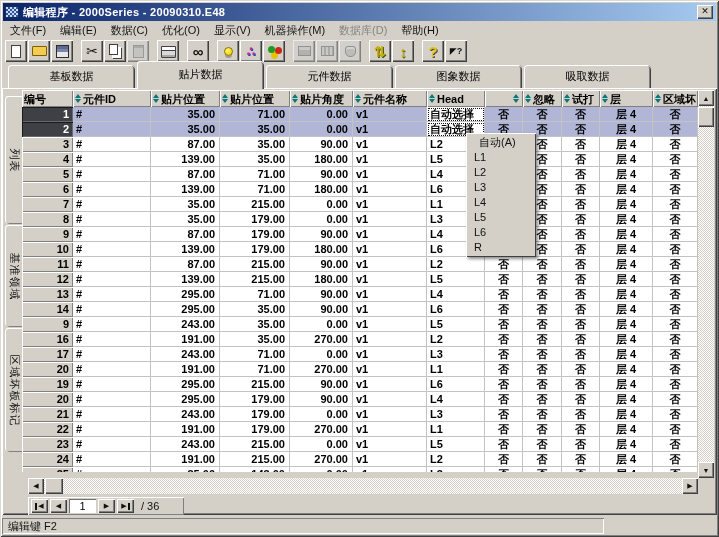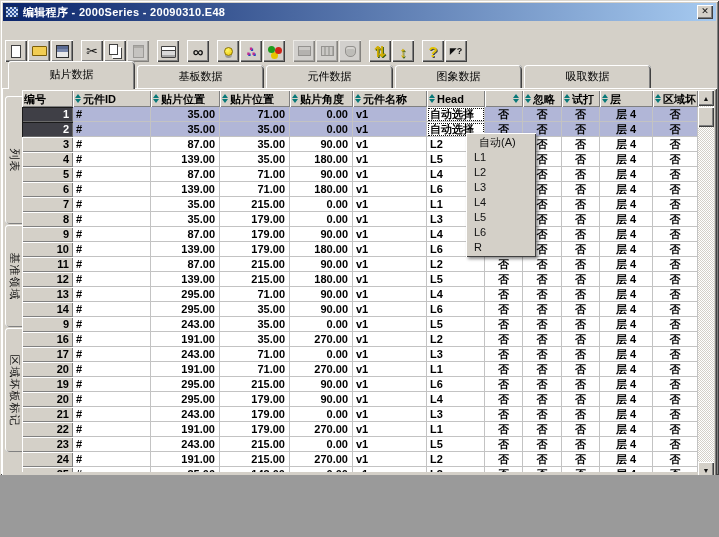--- a/index.html
+++ b/index.html
@@ -1,18 +1,18 @@
 <!DOCTYPE html>
 <html style="--tb1: #0a246a; --tb2: #a6caf0; --sel: #b1b6d7; --sort: #087878;"><head>
 <meta charset="utf-8">
 <style>
   html,body{margin:0;padding:0;background:#9a9a9a;}
   *{box-sizing:border-box;user-select:none;}
   body{font-family:"Liberation Sans","DejaVu Sans",sans-serif;}
-  .window{position:relative;width:719px;height:475px;background:#d4d0c8;
+  .window{position:relative;width:719px;height:537px;background:#d4d0c8;
     box-shadow:inset 1px 1px #dcd8d0, inset -1px -1px #404040, inset 2px 2px #fff, inset -2px -2px #808080;overflow:hidden;}
   
   .titlebar{position:absolute;left:3px;top:3px;width:713px;height:18px;
     background:linear-gradient(90deg,var(--tb1),var(--tb2));display:flex;align-items:center;}
   .appicon{width:14px;height:12px;margin:0 4px 0 2px;border:1px solid #182c54;
     background:repeating-conic-gradient(#3а549c 0 25%,#c8d8f0 0 50%);
     background:repeating-conic-gradient(#30549c 0 25%,#c8d8f0 0 50%);background-size:4px 4px;}
   .title-text{color:#fff;font-size:11px;font-weight:bold;letter-spacing:.3px;}
   .closebtn{position:absolute;right:3px;top:2px;width:16px;height:14px;background:#d4d0c8;
     box-shadow:inset 1px 1px #fff, inset -1px -1px #404040, inset -2px -2px #808080;
@@ -121,20 +121,30 @@
 <body>
 
 <div class="window">
 
   <div class="titlebar">
     <span class="appicon"></span>
     <span class="title-text">编辑程序 - 2000Series - 20090310.E48</span>
     <span class="closebtn">✕</span>
   </div>
 
+  <div class="menubar">
+      <span class="menu-item">文件(F)</span>
+      <span class="menu-item">编辑(E)</span>
+      <span class="menu-item">数据(C)</span>
+      <span class="menu-item">优化(O)</span>
+      <span class="menu-item">显示(V)</span>
+      <span class="menu-item">机器操作(M)</span>
+      <span class="menu-item disabled">数据库(D)</span>
+      <span class="menu-item">帮助(H)</span>
+    </div>
 
   <div class="toolbar">
       <div class="tbtn icon-new">
         <i class="shape"></i>
       </div>
       <div class="tbtn icon-open">
         <i class="shape"></i>
       </div>
       <div class="tbtn icon-save">
         <i class="shape"></i>
@@ -187,22 +197,22 @@
       <span class="tsep"></span>
       <div class="tbtn icon-help">
         <span class="glyph">?</span>
       </div>
       <div class="tbtn icon-context-help">
         <span class="glyph">◤?</span>
       </div>
     </div>
 
   <div class="tabbar">
+      <div class="tab">基板数据</div>
       <div class="tab active">贴片数据</div>
-      <div class="tab">基板数据</div>
       <div class="tab">元件数据</div>
       <div class="tab">图象数据</div>
       <div class="tab">吸取数据</div>
     </div>
 
   <div class="main">
 
     <div class="sidetabs">
         <div class="vtab vtab0">
           <span>列表</span>

